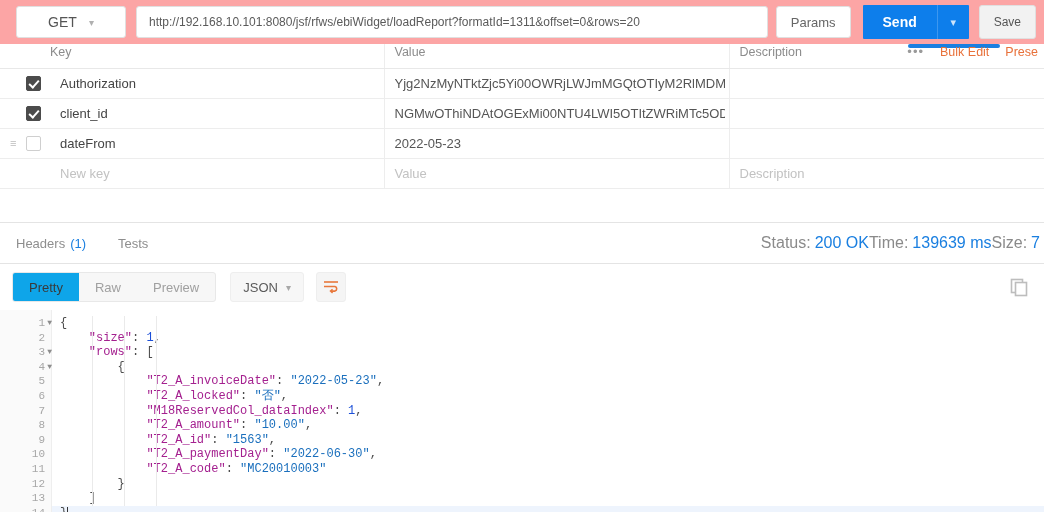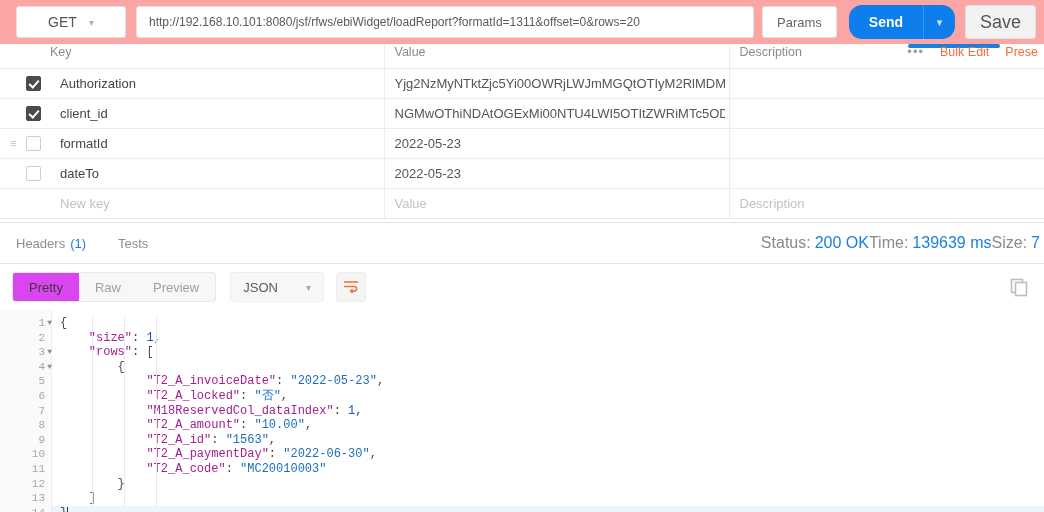--- a/index.html
+++ b/index.html
@@ -41,38 +41,38 @@
     white-space: nowrap; overflow: hidden;
   }
   .params-btn {
     width: 75px; height: 32px; margin-left: 8px;
     border: 1px solid #e0e0e0; border-radius: 3px; background: #fff;
     display: flex; align-items: center; justify-content: center;
     color: #666; font-size: 13px;
   }
   .send-group {
     display: flex; margin-left: 12px; height: 34px;
-    border-radius: 13px; overflow: hidden;
+    border-radius: 1px; overflow: hidden;
   }
   .send-btn {
     width: 74px; background: #0d7eeb; color: #fff;
     display: flex; align-items: center; justify-content: center;
     font-weight: bold; font-size: 14px;
   }
   .send-caret {
     width: 32px; background: #0d7eeb; color: #cde4fb;
     display: flex; align-items: center; justify-content: center;
     font-size: 11px;
     border-left: 1px solid #3d97ef;
   }
   .save-btn {
     margin-left: 10px; height: 34px; padding: 0 14px;
     background: #f2f2f2; border: 1px solid #e0e0e0; border-radius: 3px;
     display: flex; align-items: center; justify-content: center;
-    color: #555; font-size: 18px;
+    color: #555; font-size: 12px;
   }
 
   
   .paramszone {
     position: absolute; left: 0; top: 44px; width: 1044px; height: 178px;
     background: #fff; overflow: hidden;
   }
   .topscroll {
     position: absolute; right: 44px; top: 0px; width: 92px; height: 4px;
     background: #1a7fe0; border-radius: 2px;
@@ -145,25 +145,25 @@
   }
   .segwrap {
     display: flex; height: 30px;
     border: 1px solid #e8e8e8; border-radius: 3px; background: #f7f7f7;
     overflow: hidden;
   }
   .seg {
     padding: 0 16px; display: flex; align-items: center;
     color: #a0a0a0; font-size: 13px;
   }
-  .seg.active { color: #3a3a3a; background: #d946ef; }
+  .seg.active { color: #3a3a3a; background: #0ea5e9; }
   .fmtbox {
     margin-left: 14px; height: 30px; padding: 0 12px;
     border: 1px solid #eee; border-radius: 3px; background: #f7f7f7;
-    display: flex; align-items: center; gap: 28px;
+    display: flex; align-items: center; gap: 8px;
     color: #5a5a5a; font-size: 13px;
   }
   .fmtbox .caret { color: #a8a8a8; font-size: 10px; }
   .wrapbtn {
     margin-left: 12px; width: 30px; height: 30px;
     border: 1px solid #eee; border-radius: 3px; background: #f5f5f5;
     display: flex; align-items: center; justify-content: center;
   }
   .copybtn {
     margin-left: auto; width: 26px; height: 26px;
@@ -273,34 +273,21 @@
             </td>
             <td class="c-desc"><span></span></td>
           </tr>
           <tr>
             <td class="c-chk">
               <span class="chkwrap">
                 <span class="drag">≡</span>
                 <span class="cb"></span>
               </span>
             </td>
-            <td class="c-key"><span class="key-txt cellpad">formatId</span></td>
-            <td class="c-val">
-              <span class="val-txt">2022-05-23</span>
-            </td>
-            <td class="c-desc"><span></span></td>
-          </tr>
-          <tr>
-            <td class="c-chk">
-              <span class="chkwrap">
-                <span class="drag"></span>
-                <span class="cb"></span>
-              </span>
-            </td>
-            <td class="c-key"><span class="key-txt cellpad">dateTo</span></td>
+            <td class="c-key"><span class="key-txt cellpad">dateFrom</span></td>
             <td class="c-val">
               <span class="val-txt">2022-05-23</span>
             </td>
             <td class="c-desc"><span></span></td>
           </tr>
         </tbody>
       <tbody>
           <tr>
         <td class="c-chk"></td>
         <td class="c-key">

